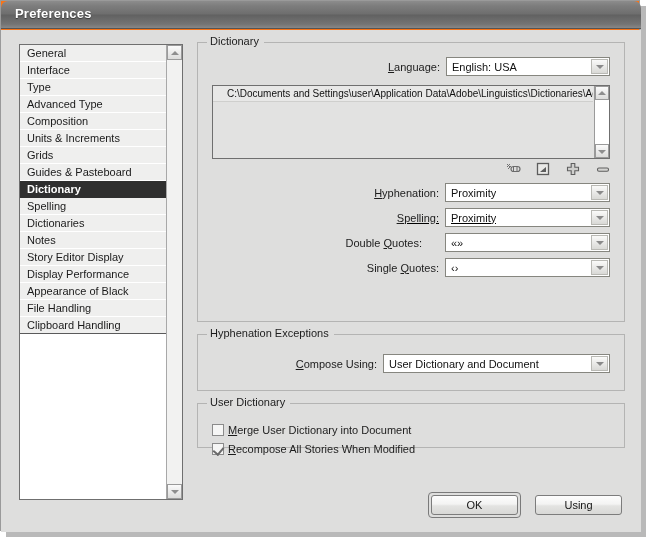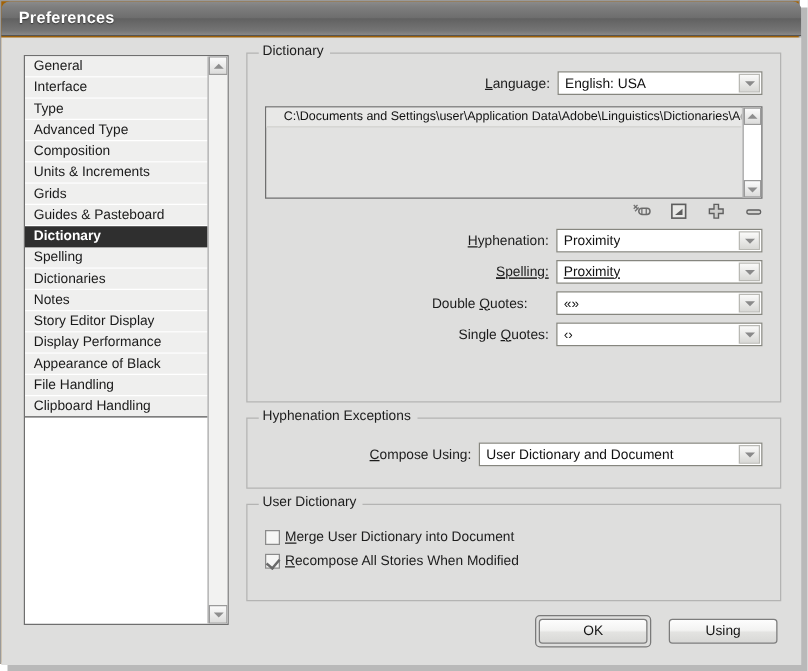--- a/index.html
+++ b/index.html
@@ -8,21 +8,21 @@
     width: 646px; height: 537px;
     background: #ffffff;
     font-family: "Liberation Sans", sans-serif;
     overflow: hidden;
   }
 
   #dialog {
     position: absolute;
     left: 0; top: 0;
     width: 640px; height: 531px;
-    background: #a16207;
+    background: #f97316;
     border: 1px solid #9a9a9a;
   }
   #dialog-shadow {
     position: absolute;
     left: 6px; top: 6px;
     width: 640px; height: 531px;
     background: #b9b9b9;
     z-index: 0;
   }
 
@@ -430,21 +430,21 @@
               <div class="combo-arrow-box">
                 <div class="chev"></div>
               </div>
             </div>
           </div>
         </div>
       </div>
 
       <div class="group" style="height:63px; margin-top:14px;">
         <div class="group-title">User Dictionary</div>
-        <div class="group-box" style="height:78px; padding-top:16px;">
+        <div class="group-box" style="height:45px; padding-top:16px;">
           <div id="ud-options">
               <div class="cbrow">
                 <div class="cbox"></div>
                 <div class="cblabel"><u>M</u>erge User Dictionary into Document</div>
               </div>
               <div class="cbrow">
                 <div class="cbox checked"></div>
                 <div class="cblabel"><u>R</u>ecompose All Stories When Modified</div>
               </div>
             </div>

